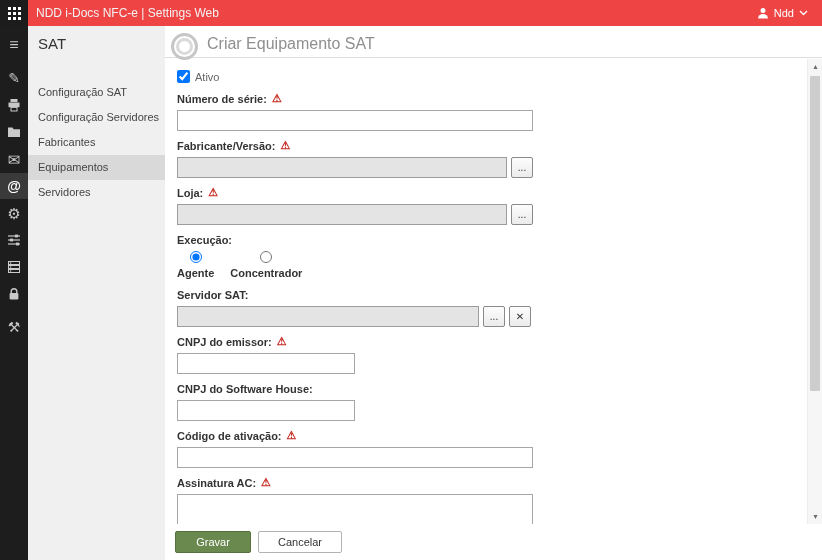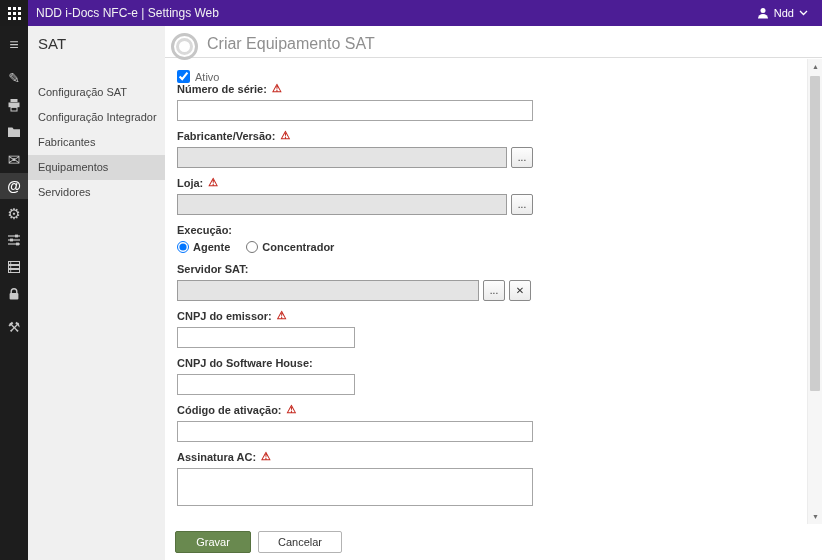--- a/index.html
+++ b/index.html
@@ -3,21 +3,21 @@
 <meta charset="utf-8">
 <style>
   * { margin:0; padding:0; box-sizing:border-box; }
   html,body { width:822px; height:560px; }
   body {
     font-family:"Liberation Sans", sans-serif;
     position:relative; background:#fff; overflow:hidden;
     -webkit-font-smoothing:antialiased;
   }
   
-  .topbar { position:absolute; top:0; left:0; right:0; height:26px; background:#4c1d95;
+  .topbar { position:absolute; top:0; left:0; right:0; height:26px; background:#ef4444;
             display:flex; align-items:center; color:#fff; z-index:10; }
   .waffle { width:28px; height:26px; display:flex; align-items:center; justify-content:center;
             background:#1c1c1c; cursor:pointer; }
   .topbar-title { font-size:12px; margin-left:8px; color:#f2f2f2; }
   .topbar-right { margin-left:auto; display:flex; align-items:center; gap:5px; margin-right:14px;
                   font-size:11px; cursor:pointer; }
   
   .rail { position:absolute; top:26px; left:0; bottom:0; width:28px; background:#1d1d1d;
           display:flex; flex-direction:column; align-items:center; padding-top:6px; }
   .rail-item { width:28px; height:26px; display:flex; align-items:center; justify-content:center;
@@ -37,42 +37,42 @@
   .main-header { height:32px; border-bottom:1px solid #ddd; display:flex; align-items:center;
                  padding-left:6px; }
   .emblem { width:27px; height:27px; border-radius:50%; border:3px solid #c6c6c6; position:relative;
             margin-top:10px; flex:0 0 auto; }
   .emblem::after { content:''; position:absolute; inset:2px; border-radius:50%;
                    border:3px solid #dadada; }
   .page-title { font-size:16px; color:#8f8f8f; margin-left:9px; margin-top:4px; white-space:nowrap; }
   
   .form-area { position:absolute; top:33px; left:0; right:15px; bottom:36px; overflow:hidden;
                padding:11px 0 0 12px; }
-  .ativo-row { display:flex; align-items:center; gap:5px; font-size:11px;
+  .ativo-row { display:flex; align-items:center; gap:5px; margin-bottom:10px; font-size:11px;
                color:#666; }
   .ativo-row input { width:13px; height:13px; cursor:pointer; }
   .field { margin-bottom:9px; }
   .label { font-size:11px; font-weight:bold; color:#333; margin-bottom:5px; display:flex;
            align-items:flex-start; gap:5px; }
   .req { color:#c62b21; font-size:11px; line-height:1; }
   .text-input { height:21px; border:1px solid #a6a6a6; font-size:11px; padding:0 4px;
                 background:#fff; font-family:inherit; display:block; }
   .text-input:disabled { background:#e4e4e4; border-color:#9c9c9c; }
   textarea.text-input { height:38px; resize:none; padding-top:2px; }
   .w-full { width:356px; }
   .w-mid  { width:330px; }
   .w-srv  { width:302px; }
   .w-half { width:178px; }
   .row { display:flex; align-items:center; gap:4px; }
   .mini-btn { width:22px; height:21px; border:1px solid #8a8a8a;
               background:linear-gradient(#fdfdfd,#ebebeb); font-size:10px; line-height:1;
               border-radius:2px; cursor:pointer; color:#333; font-family:inherit; }
   .radio-row { display:flex; align-items:center; gap:16px; margin-bottom:10px; }
   .radio-opt { display:flex; align-items:center; gap:4px; font-size:11px; font-weight:bold;
-               color:#333; cursor:pointer; }
+               color:#333; cursor:pointer;flex-direction:column; }
   .radio-opt input { width:12px; height:12px; cursor:pointer; }
   
   .scrollbar { position:absolute; top:33px; right:0; bottom:36px; width:15px; background:#f6f6f6;
                border-left:1px solid #ececec; }
   .scroll-arrow { position:absolute; left:0; width:15px; height:15px; display:flex;
                   align-items:center; justify-content:center; font-size:7px; color:#6e6e6e;
                   cursor:pointer; background:#f6f6f6; }
   .scroll-arrow.up { top:0; }
   .scroll-arrow.down { bottom:0; }
   .scroll-thumb { position:absolute; left:2px; right:2px; top:17px; height:315px;
@@ -180,21 +180,21 @@
   <div class="rail-spacer"></div>
   <div class="rail-item">
     <span class="rail-glyph" style="font-size:14px;">⚒</span>
   </div>
 </div>
 
 <div class="subnav">
   <div class="subnav-title">SAT</div>
   <div class="subnav-items">
     <div class="subnav-item">Configuração SAT</div>
-    <div class="subnav-item">Configuração Integrador</div>
+    <div class="subnav-item">Configuração Servidores</div>
     <div class="subnav-item">Fabricantes</div>
     <div class="subnav-item active">Equipamentos</div>
     <div class="subnav-item">Servidores</div>
   </div>
 </div>
 
 <div class="main">
 
   <div class="main-header">
     <div class="emblem"></div>

